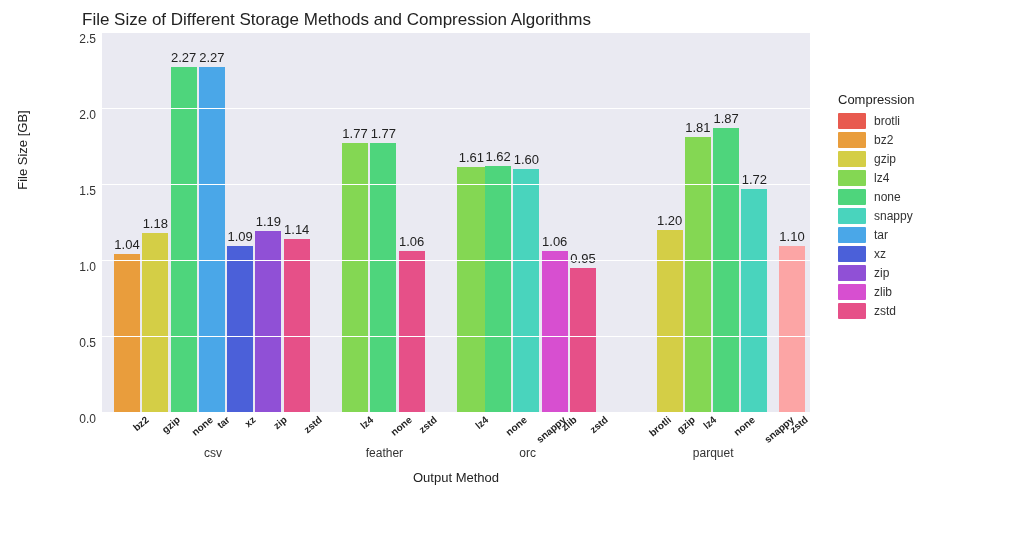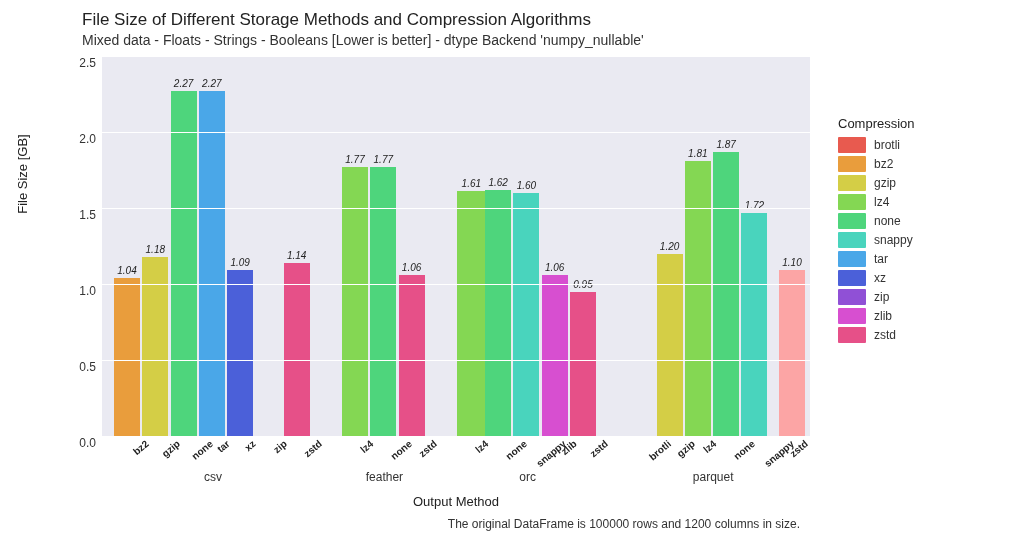--- a/index.html
+++ b/index.html
@@ -83,25 +83,24 @@
   }
   .bar {
     position: absolute;
     bottom: 0;
   }
   .bar-label {
     position: absolute;
     bottom: 100%;
     left: 50%;
     transform: translateX(-50%);
-    font-size: 10px;
+    font-size: 13px;
     color: #222;
     white-space: nowrap;
     margin-bottom: 2px;
-    font-style: italic;
   }
   .x-sub-labels {
     position: relative;
     height: 34px;
     margin-left: 62px;
   }
   .x-sub-label {
     position: absolute;
     top: 2px;
     font-size: 10px;
@@ -161,21 +160,20 @@
     height: 16px;
     margin-right: 8px;
     border-radius: 1px;
   }
 </style>
 </head>
 <body>
 
 <div class="chart-container">
   <div class="title">File Size of Different Storage Methods and Compression Algorithms</div>
-  <div class="subtitle">Mixed data - Floats - Strings - Booleans [Lower is better] - dtype Backend 'numpy_nullable'</div>
 
   <div class="plot-and-legend">
     <div class="plot-region">
       <div class="y-axis">
         <div class="y-label">File Size [GB]</div>
       <div class="y-tick" style="bottom: -7px;">0.0</div>
           <div class="y-tick" style="bottom: 69px;">0.5</div>
           <div class="y-tick" style="bottom: 145px;">1.0</div>
           <div class="y-tick" style="bottom: 221px;">1.5</div>
           <div class="y-tick" style="bottom: 297px;">2.0</div>
@@ -190,20 +188,23 @@
               <div class="bar-label">1.18</div>
             </div>
             <div class="bar" style="left: 68.5714px; width: 26.0229px; height: 345.04px; background: rgb(78, 213, 124);">
               <div class="bar-label">2.27</div>
             </div>
             <div class="bar" style="left: 96.8571px; width: 26.0229px; height: 345.04px; background: rgb(74, 167, 232);">
               <div class="bar-label">2.27</div>
             </div>
             <div class="bar" style="left: 125.143px; width: 26.0229px; height: 165.68px; background: rgb(75, 96, 217);">
               <div class="bar-label">1.09</div>
+            </div>
+            <div class="bar" style="left: 153.429px; width: 26.0229px; height: 180.88px; background: rgb(144, 80, 214);">
+              <div class="bar-label">1.19</div>
             </div>
             <div class="bar" style="left: 181.714px; width: 26.0229px; height: 173.28px; background: rgb(230, 80, 136);">
               <div class="bar-label">1.14</div>
             </div>
             <div class="bar" style="left: 240px; width: 26.0229px; height: 269.04px; background: rgb(132, 215, 83);">
               <div class="bar-label">1.77</div>
             </div>
             <div class="bar" style="left: 268.286px; width: 26.0229px; height: 269.04px; background: rgb(78, 213, 124);">
               <div class="bar-label">1.77</div>
             </div>
@@ -271,21 +272,20 @@
           <div class="x-sub-label" style="left: 652.44px;">snappy</div>
           <div class="x-sub-label" style="left: 680.726px;">zstd</div>
         </div>
       <div class="x-groups">
           <div class="x-group-label" style="left: 111px;">csv</div>
           <div class="x-group-label" style="left: 282.429px;">feather</div>
           <div class="x-group-label" style="left: 425.571px;">orc</div>
           <div class="x-group-label" style="left: 611.143px;">parquet</div>
         </div>
       <div class="x-axis-label">Output Method</div>
-      <div class="footnote">The original DataFrame is 100000 rows and 1200 columns in size.</div>
     </div>
 
     <div class="legend">
       <div class="legend-title">Compression</div>
       <div class="legend-items">
           <div class="legend-item">
             <div class="legend-swatch" style="background: rgb(232, 90, 79);"></div>
             <span>brotli</span>
           </div>
           <div class="legend-item">

